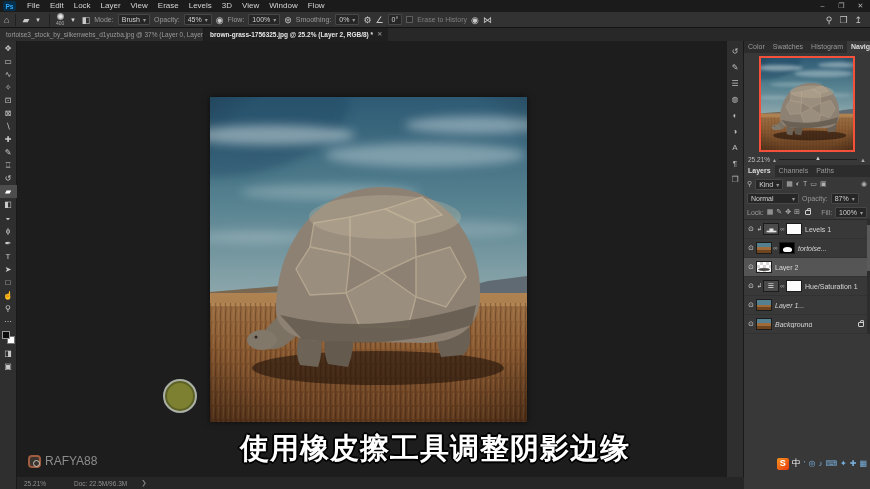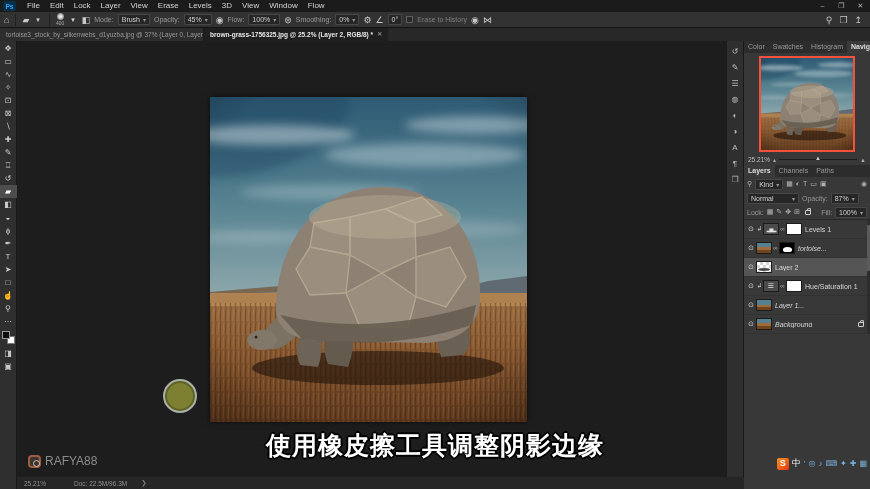--- a/index.html
+++ b/index.html
@@ -100,21 +100,21 @@
   
   .statusbar{position:absolute;left:0;right:0;bottom:0;height:12px;background:#262626;display:flex;align-items:center;
              font-size:6.5px;color:#8f8f8f;}
   .sb-corner{width:17px;height:12px;background:#2f2f2f;border-right:1px solid #191919;flex:none;}
   .sb-zoom{margin-left:7px;}
   .sb-doc{margin-left:28px;}
   .sb-ch{margin-left:14px;color:#7d7d7d;}
   .sb-right{margin-left:auto;width:126px;height:12px;background:#383838;}
 
   
-  .subtitle{position:absolute;left:0;right:0;top:429px;text-align:center;font-size:25px;font-weight:bold;color:#fff;
+  .subtitle{position:absolute;left:0;right:0;top:429px;text-align:center;font-size:29px;font-weight:bold;color:#fff;
             letter-spacing:1px;text-shadow:-2px 0 #000,2px 0 #000,0 -2px #000,0 2px #000,-1px -1px #000,1px 1px #000,1px -1px #000,-1px 1px #000;
             pointer-events:none;}
   .watermark{position:absolute;left:28px;top:454px;display:flex;align-items:center;gap:4px;color:#8c8c8c;font-size:12px;}
   .insta{width:13px;height:13px;border:2px solid #a05c3f;border-radius:4px;position:relative;background:#3a342f;}
   .insta::before{content:"";position:absolute;left:3px;top:3px;width:5px;height:5px;border:1.5px solid #c9c4bd;border-radius:50%;}
   .tray{position:absolute;right:3px;top:457px;height:13px;display:flex;align-items:center;gap:3px;}
   .sogou{width:12px;height:12px;border-radius:2px;background:linear-gradient(135deg,#f7941d,#e8380d);color:#fff;
          font-size:9px;font-weight:bold;display:flex;align-items:center;justify-content:center;line-height:1;}
   .ime{color:#f2f2f2;font-size:9px;}
   .tray-icon{color:#7ab3e0;font-size:8px;}

